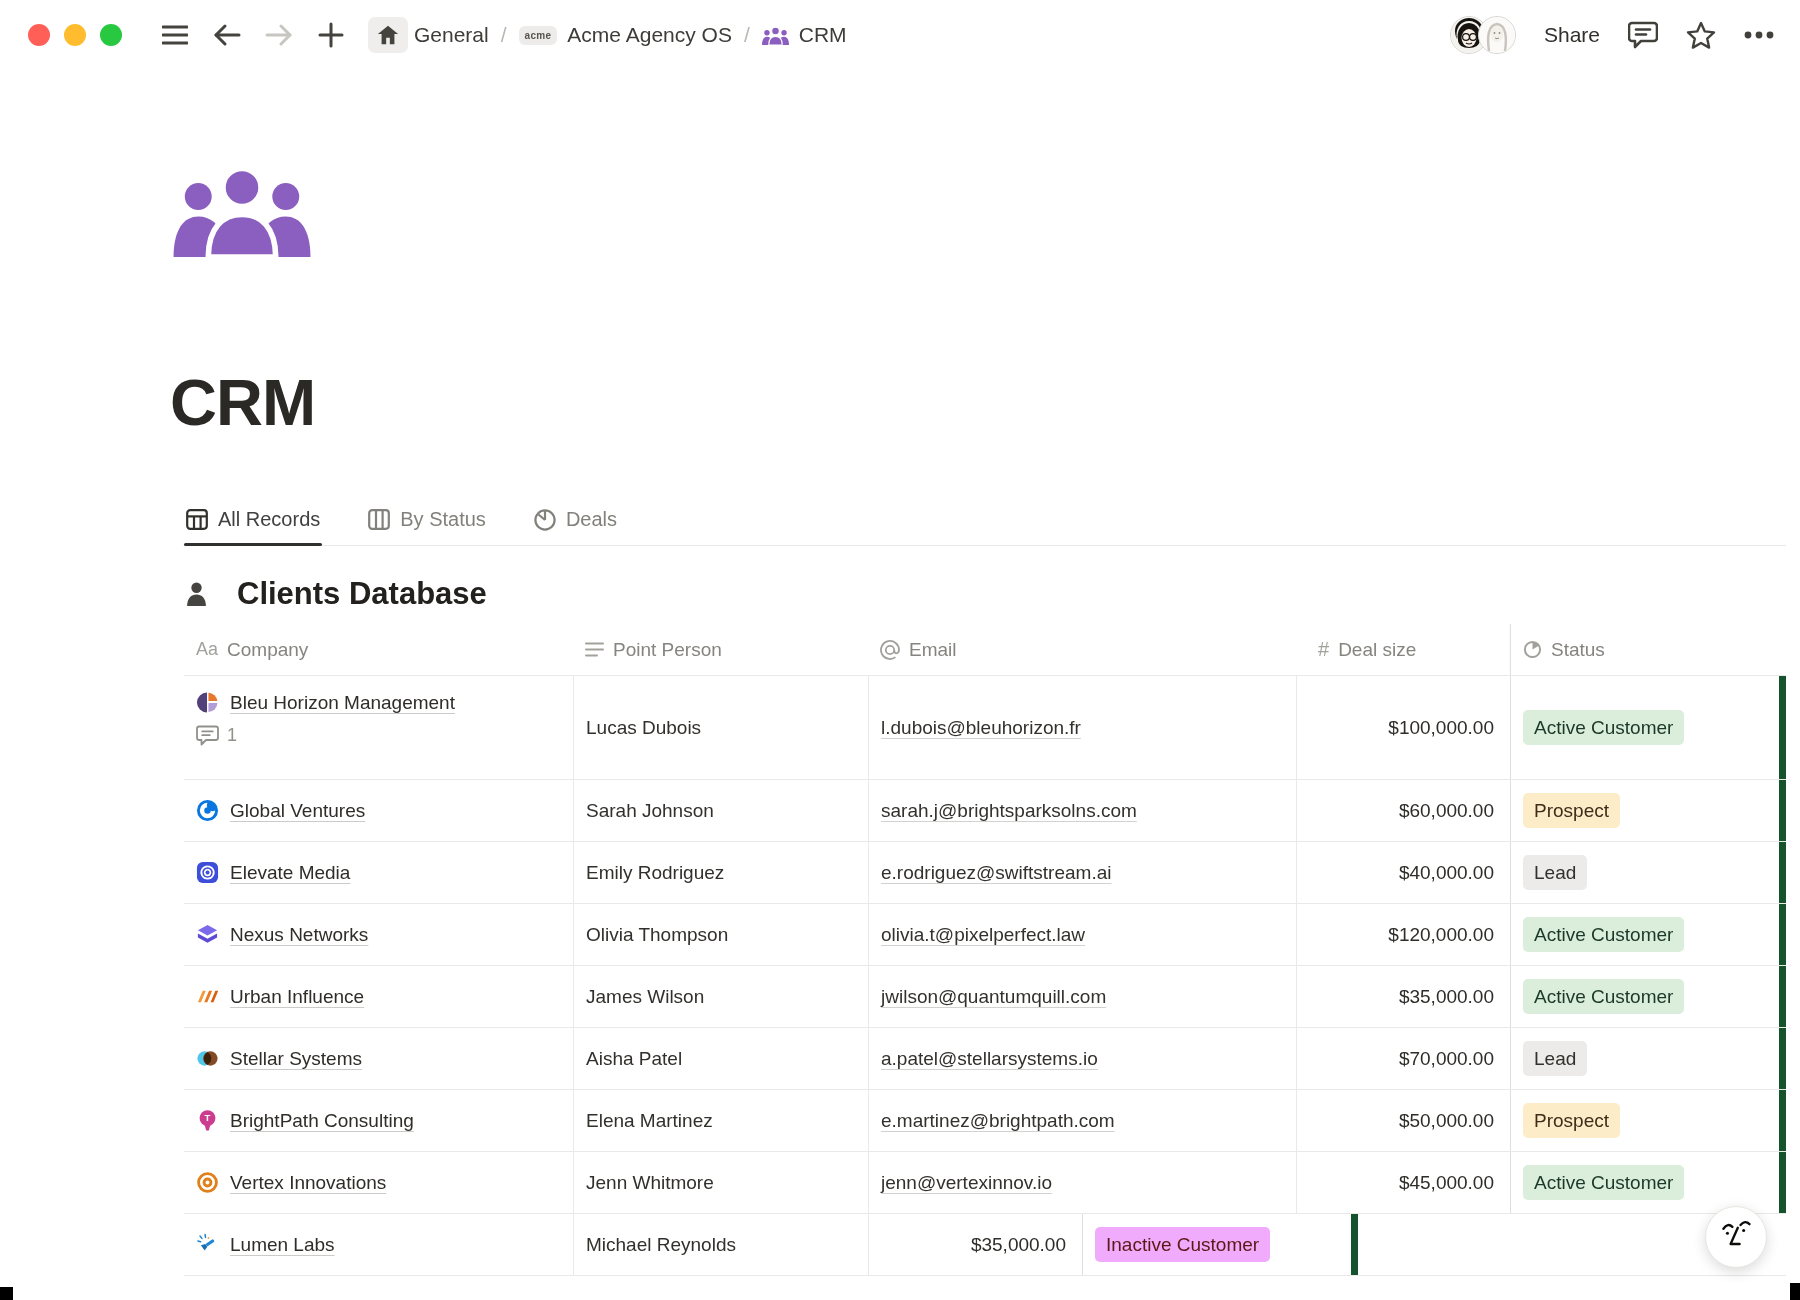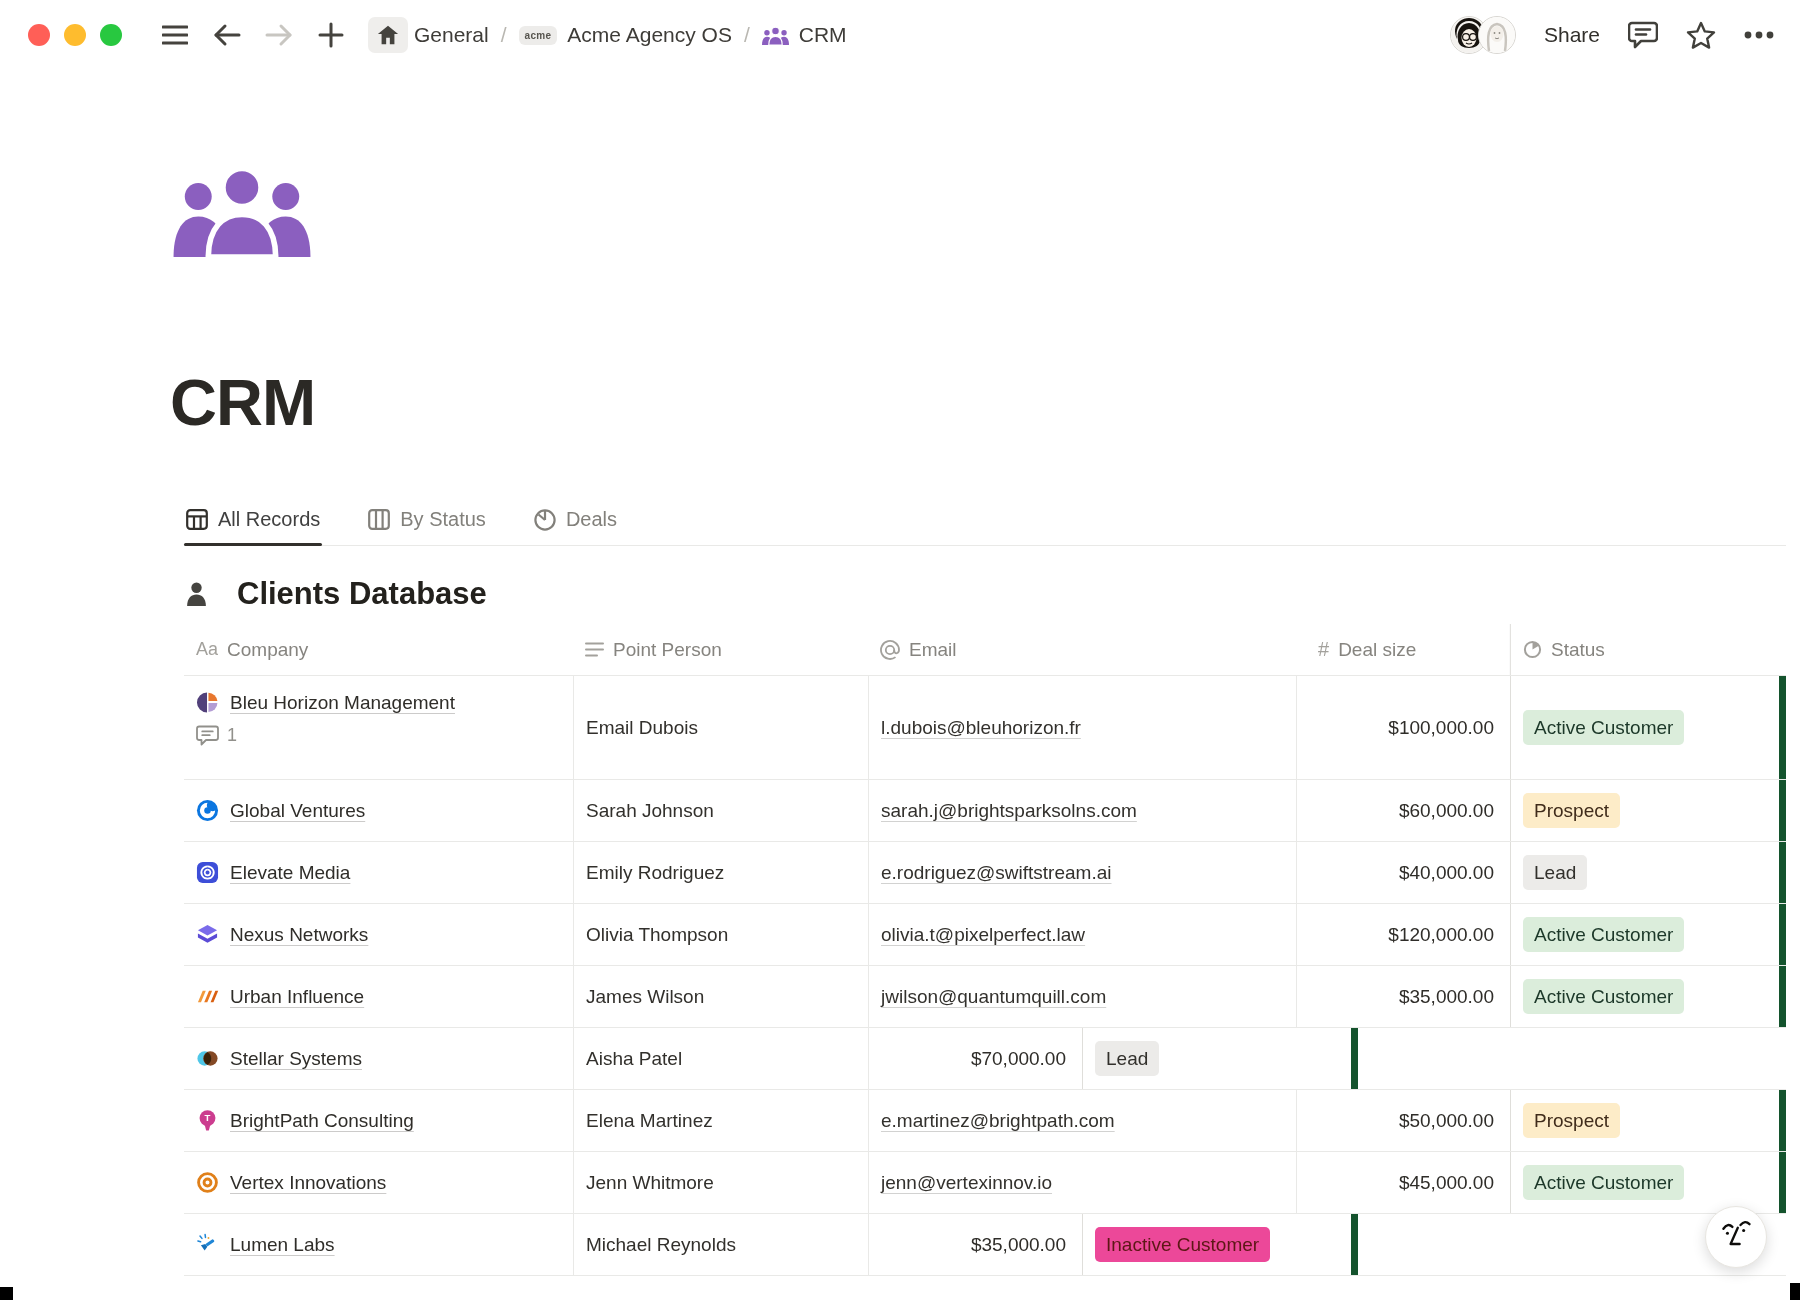--- a/index.html
+++ b/index.html
@@ -328,21 +328,21 @@
       <div class="comment-line">
         <svg width="23" height="21" viewBox="0 0 30 28" fill="none" stroke="#91908B" stroke-width="2.4" stroke-linecap="round" stroke-linejoin="round">
                   <path d="M4,2 h22 a3,3 0 0 1 3,3 v12 a3,3 0 0 1 -3,3 h-13 l-6,6 v-6 h-3 a3,3 0 0 1 -3,-3 v-12 a3,3 0 0 1 3,-3 z"></path>
                   <line x1="8" y1="8.5" x2="22" y2="8.5"></line>
                   <line x1="8" y1="13.5" x2="18" y2="13.5"></line>
                 </svg>
         <span>1</span>
       </div>
     </div>
     <div class="cell col-person">
-      <span>Email Dubois</span>
+      <span>Lucas Dubois</span>
     </div>
     <div class="cell col-email">
       <span class="link">l.dubois@bleuhorizon.fr</span>
     </div>
     <div class="cell col-deal">
       <span class="deal-val">$100,000.00</span>
     </div>
     <div class="cell col-status">
       <span class="badge" style="background: rgb(219, 237, 219); color: rgb(28, 56, 41);">Active Customer</span>
     </div>
@@ -462,20 +462,23 @@
                     <circle cx="15" cy="12" r="7.5" fill="#7A3A12" fill-opacity=".92"></circle>
                     <path d="M12,5.5 a7.5,7.5 0 0 0 0,13 a7.5,7.5 0 0 0 0,-13 z" fill="#3A2108"></path>
                   </svg>
                 </span>
         <span class="company-name">Stellar Systems</span>
       </div>
 
     </div>
     <div class="cell col-person">
       <span>Aisha Patel</span>
+    </div>
+    <div class="cell col-email">
+      <span class="link">a.patel@stellarsystems.io</span>
     </div>
     <div class="cell col-deal">
       <span class="deal-val">$70,000.00</span>
     </div>
     <div class="cell col-status">
       <span class="badge" style="background: rgb(236, 235, 233); color: rgb(50, 48, 44);">Lead</span>
     </div>
   </div>
           <div class="trow single">
     <div class="cell col-company company-cell">
@@ -551,21 +554,21 @@
       </div>
 
     </div>
     <div class="cell col-person">
       <span>Michael Reynolds</span>
     </div>
     <div class="cell col-deal">
       <span class="deal-val">$35,000.00</span>
     </div>
     <div class="cell col-status">
-      <span class="badge" style="background: #ec4899; color: rgb(93, 23, 21);">Inactive Customer</span>
+      <span class="badge" style="background: #f0abfc; color: rgb(93, 23, 21);">Inactive Customer</span>
     </div>
   </div>
         </div>
     </div>
   </div>
 
   <div class="ai-btn">
     <span>
       <svg width="36" height="36" viewBox="0 0 40 40" fill="none" stroke="#0E0D0B" stroke-width="2.6" stroke-linecap="round">
         <path d="M6,13 Q11,6 16,11"></path>

